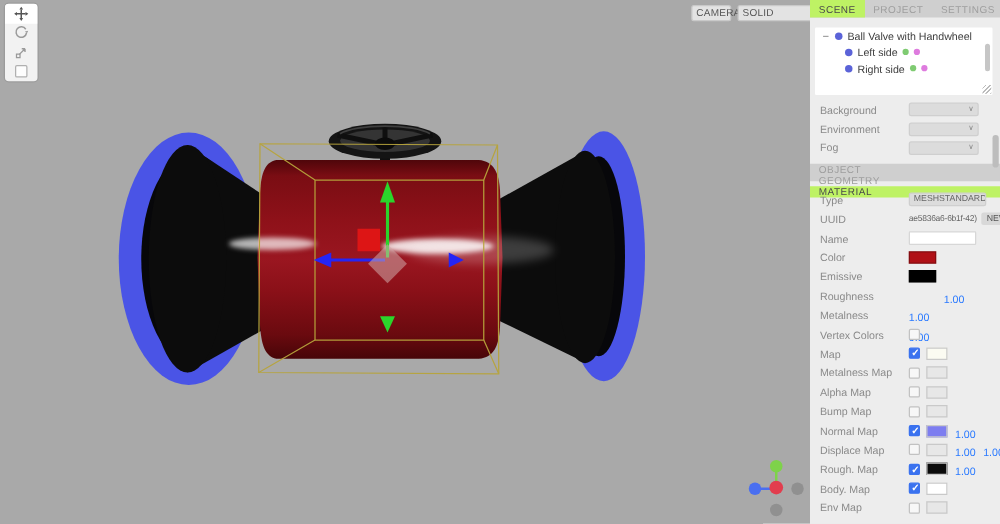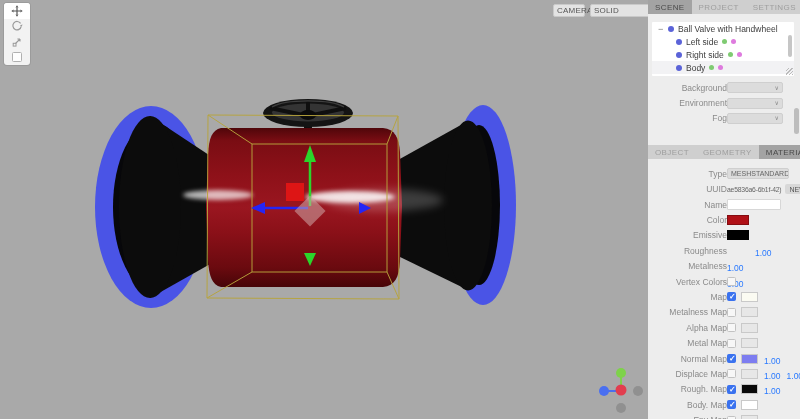--- a/index.html
+++ b/index.html
@@ -23,41 +23,41 @@
   .vsel.w1 { width:32px; }
   .vsel.w2 { width:70px; }
   .chev { font-size:6px; color:#888; line-height:1; margin-left:3px; }
 
   
   #sidebar { position:relative; width:152px; height:419px; background:#ededed; flex:none;
              font-size:9px; color:#444; overflow:hidden; }
   .tabstrip { display:flex; height:14px; background:#cfcfcf; }
   .tab { display:flex; align-items:center; padding:0 7px; font-size:8px; letter-spacing:0.4px;
          color:#9e9e9e; cursor:pointer; }
-  .tab.active { background:#a3a3a3; color:#4a4a4a; }
+  .tab.active { background:#bef264; color:#4a4a4a; }
 
   
   #outliner { position:relative; margin:8px 6px 0 4px; height:54px; background:#ffffff;
               border-radius:1px; overflow:hidden; }
   .orow { display:flex; align-items:center; height:13px; padding-left:6px; white-space:nowrap; }
   .orow.child { padding-left:24px; }
   .orow.selected { background:#f2f2f4; }
   .collapse { width:8px; font-size:9px; color:#777; margin-right:2px; }
   .dot { width:6px; height:6px; border-radius:50%; flex:none; margin-right:4px; }
   .dot.sm { width:5px; height:5px; margin-left:4px; margin-right:0; }
   .olabel { font-size:8.5px; color:#3d3d3d; }
   #outliner-scrollbar { position:absolute; right:2px; top:13px; width:4px; height:22px;
                         background:#c6c6c6; border-radius:2px; }
   #outliner-resize { position:absolute; right:1px; bottom:1px; width:7px; height:7px;
     background:repeating-linear-gradient(135deg, transparent 0 1.5px, #bbb 1.5px 2.5px); }
 
   
   .props { padding-top:4px; }
   .prow { display:flex; align-items:center; height:15.4px; padding-left:8px; }
-  .plabel { width:71px; flex:none; font-size:8.5px; color:#8a8a8a;text-align:right; }
+  .plabel { width:71px; flex:none; font-size:8.5px; color:#8a8a8a; }
   .psel { width:56px; height:11px; background:#dcdcdc; border:1px solid #cfcfcf; border-radius:2px;
           display:flex; align-items:center; justify-content:space-between; padding:0 3px;
           font-size:7px; color:#666; overflow:hidden; white-space:nowrap; }
   .psel.type { width:62px; }
   .uuid { font-size:6.8px; color:#666; letter-spacing:-0.2px; white-space:nowrap; }
   .btn-new { margin-left:4px; background:#d8d8d8; border:none; border-radius:2px; font-size:7px;
              color:#555; padding:1.5px 4px; cursor:pointer; font-family:inherit; }
   .tinput { width:54px; height:11px; border:1px solid #d7d7d7; background:#fff; border-radius:1px;
             font-size:8px; padding:0 2px; font-family:inherit; }
   .swatch { width:22px; height:10px; border:1px solid rgba(0,0,0,0.25); }
@@ -214,26 +214,20 @@
         <span class="olabel">Left side</span>
         <span class="dot sm" style="background: rgb(127, 203, 114);"></span>
         <span class="dot sm" style="background: rgb(222, 123, 222);"></span>
       </div>
       <div class="orow child">
         <span class="dot" style="background: rgb(91, 99, 216);"></span>
         <span class="olabel">Right side</span>
         <span class="dot sm" style="background: rgb(127, 203, 114);"></span>
         <span class="dot sm" style="background: rgb(222, 123, 222);"></span>
       </div>
-      <div class="orow child selected">
-        <span class="dot" style="background: rgb(91, 99, 216);"></span>
-        <span class="olabel">Body</span>
-        <span class="dot sm" style="background: rgb(127, 203, 114);"></span>
-        <span class="dot sm" style="background: rgb(222, 123, 222);"></span>
-      </div>
       <div id="outliner-scrollbar"></div>
       <div id="outliner-resize"></div>
     </div>
 
     <div class="props">
       <div class="prow">
         <span class="plabel">Background</span>
         <div class="psel">
           <span></span>
             <span class="chev">∨</span>
@@ -248,21 +242,21 @@
       </div>
       <div class="prow">
         <span class="plabel">Fog</span>
         <div class="psel">
           <span></span>
             <span class="chev">∨</span>
         </div>
       </div>
     </div>
 
-    <div class="tabstrip" style="margin-top:19px;">
+    <div class="tabstrip" style="margin-top:5px;flex-direction:column;">
       <div class="tab">OBJECT</div>
       <div class="tab">GEOMETRY</div>
       <div class="tab active">MATERIAL</div>
     </div>
 
     <div class="props" style="padding-top:7px;">
       <div class="prow">
         <span class="plabel">Type</span>
         <div class="psel type">
           <span>MESHSTANDARDMAT</span>
@@ -311,21 +305,21 @@
         <span class="plabel">Metalness Map</span>
         <span class="cb"></span>
         <span class="thumb"></span>
       </div>
       <div class="prow">
         <span class="plabel">Alpha Map</span>
         <span class="cb"></span>
         <span class="thumb"></span>
       </div>
       <div class="prow">
-        <span class="plabel">Metal Map</span>
+        <span class="plabel">Bump Map</span>
         <span class="cb"></span>
         <span class="thumb"></span>
         <span class="num">1.00</span>
       </div>
       <div class="prow">
         <span class="plabel">Normal Map</span>
         <span class="cb on">
             <span>✓</span>
           </span>
         <span class="thumb" style="background: rgb(125, 125, 240);"></span>

